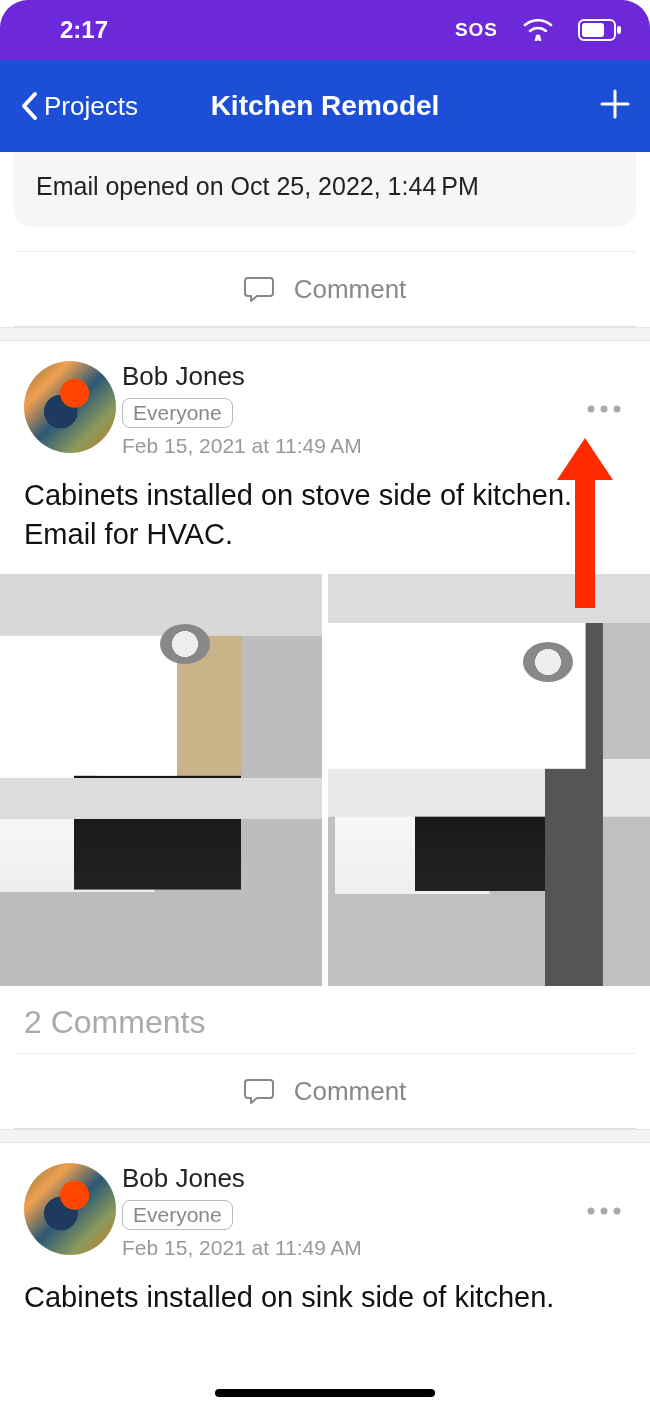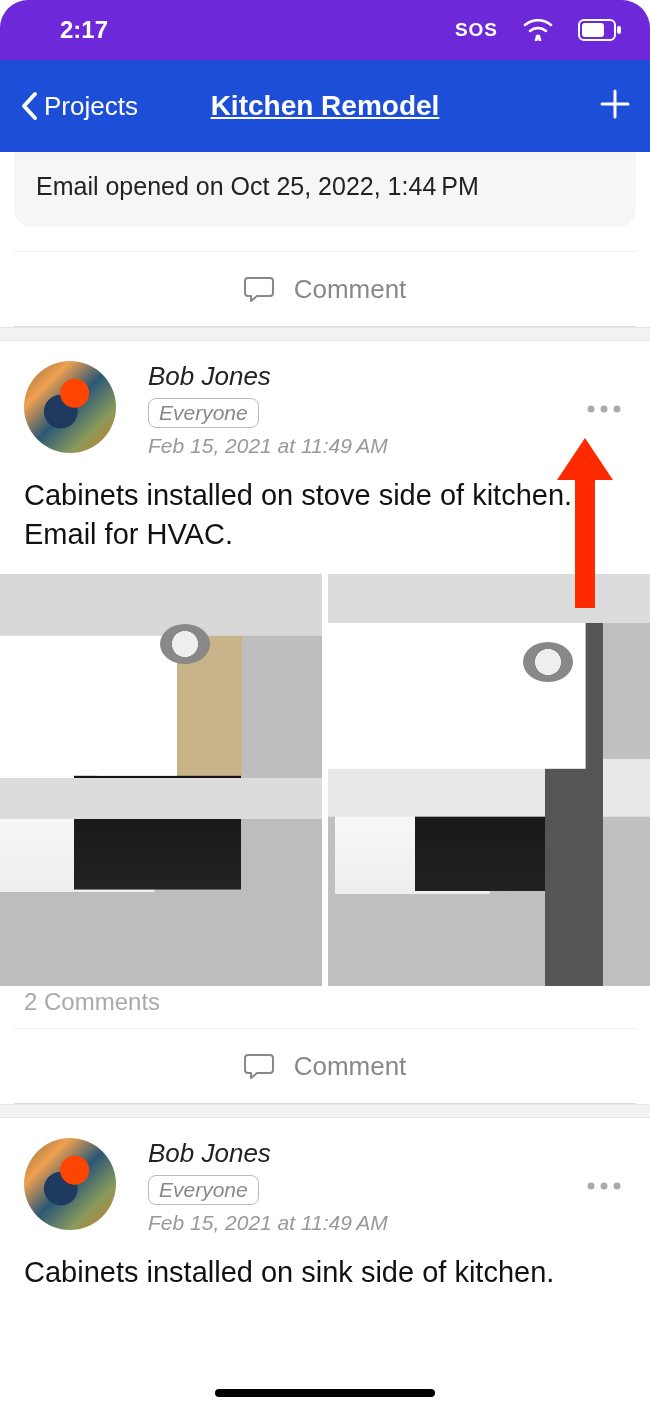--- a/index.html
+++ b/index.html
@@ -34,21 +34,20 @@
     position: relative;
   }
   .back-btn { display: flex; align-items: center; gap: 4px; font-size: 26px; }
   .nav-title {
     position: absolute;
     left: 0; right: 0;
     text-align: center;
     font-size: 28px;
     font-weight: 700;
     pointer-events: none;
-    text-decoration: underline;
   }
   .plus-btn { margin-left: auto; font-size: 38px; font-weight: 300; }
 
   .email-card {
     background: #f6f6f6;
     margin: 0 14px;
     border-radius: 0 0 18px 18px;
     padding: 20px 22px 26px;
     font-size: 25px;
     color: #222;
@@ -65,23 +64,22 @@
     margin: 24px 14px 0;
     border-bottom: 1px solid #ddd;
   }
   .divider-thick { height: 14px; background: #f3f3f3; border-top: 1px solid #e5e5e5; border-bottom: 1px solid #e5e5e5; }
 
   .post { padding: 20px 0 0; }
   .post-head {
     display: flex;
     align-items: flex-start;
     padding: 0 24px;
-    gap: 32px;
+    gap: 6px;
     position: relative;
-    font-style: italic;
   }
   .avatar {
     width: 92px; height: 92px; border-radius: 50%; flex-shrink: 0;
     background: linear-gradient(135deg,#8a6d3b 0%, #f0a050 25%, #2b5876 50%, #8a9a5b 75%, #cc7722 100%);
     position: relative; overflow: hidden;
   }
   .avatar::after{
     content:""; position:absolute; inset:0;
     background: radial-gradient(circle at 55% 35%, #ff4500 0 18%, transparent 19%),
                 radial-gradient(circle at 40% 55%, #1e3a5f 0 22%, transparent 23%);
@@ -108,23 +106,23 @@
     color: #111;
     padding: 18px 24px 14px;
   }
   .photos {
     display: flex;
     gap: 6px;
     margin-top: 6px;
   }
   .photo { flex: 1; height: 412px; background: #999; position: relative; overflow: hidden; }
   .comment-count {
-    padding: 2px 24px 12px;
+    padding: 18px 24px 12px;
     color: #aaa;
-    font-size: 24px;
+    font-size: 32px;
   }
 
   .home-indicator {
     position: absolute;
     bottom: 10px;
     left: 50%;
     transform: translateX(-50%);
     width: 220px;
     height: 8px;
     background: #000;

